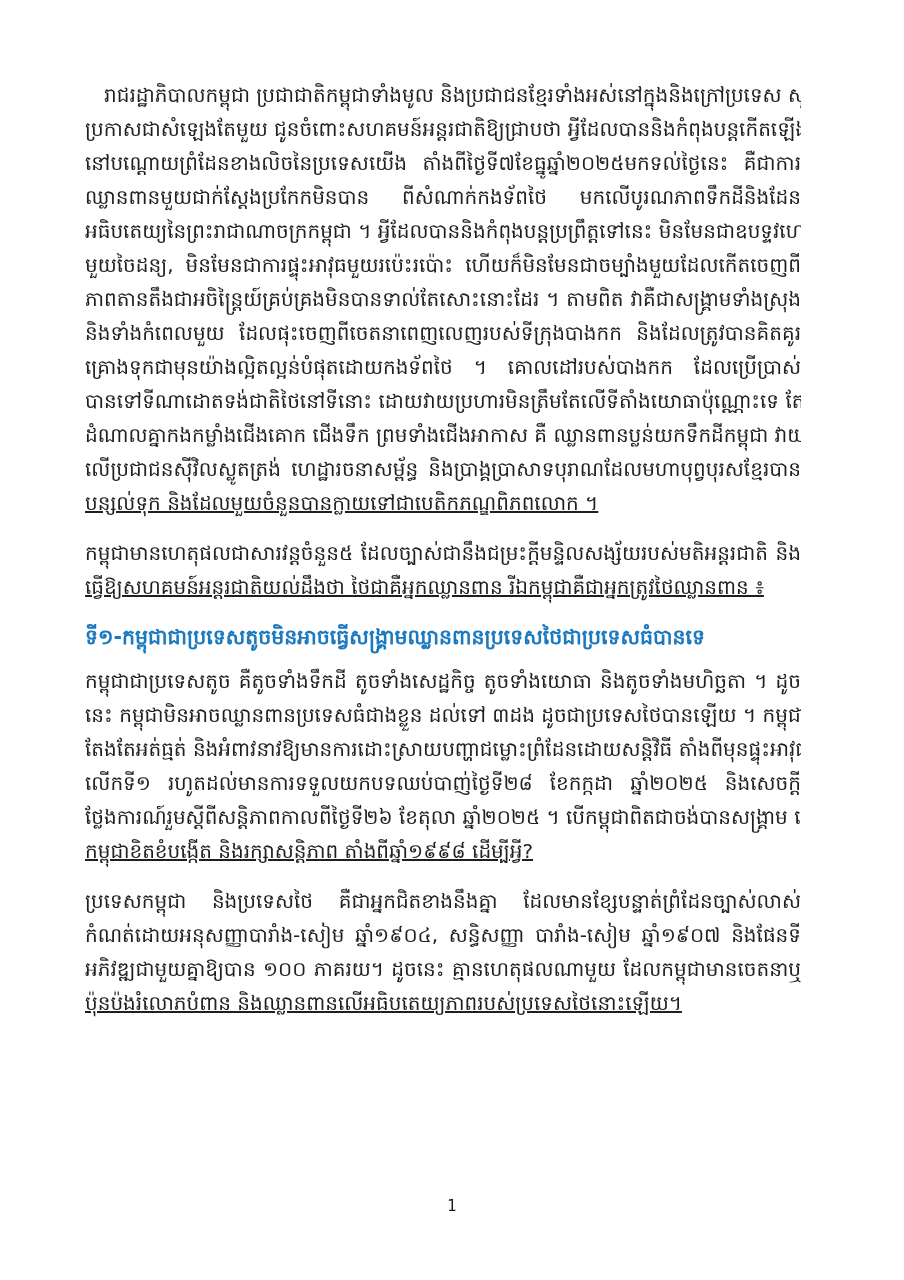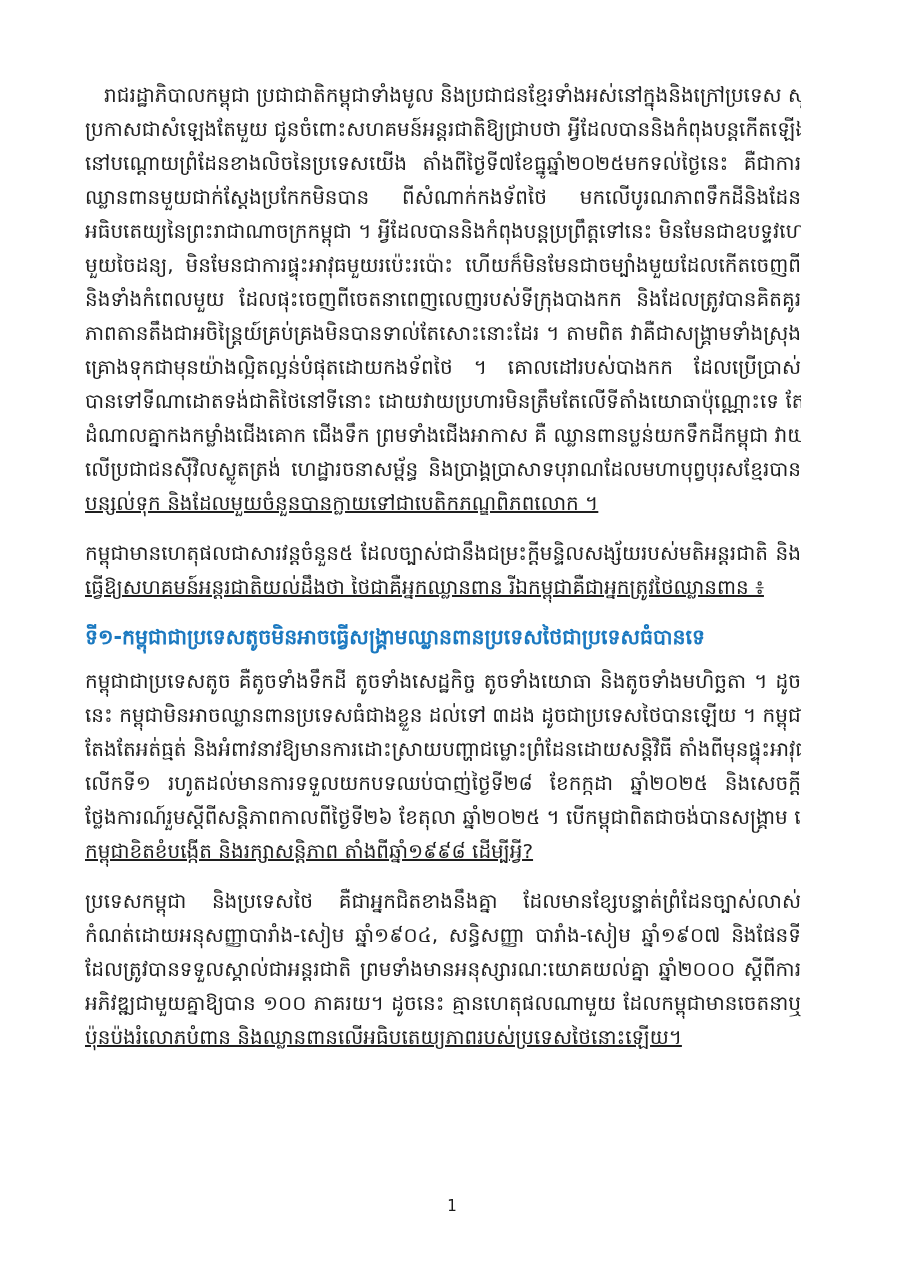--- a/index.html
+++ b/index.html
@@ -71,22 +71,22 @@
 
 <div class="page" style="background: rgb(255, 255, 255);">
   <div class="content" style="color: rgb(31, 31, 31);">
       <div class="para indent-first">
         <div class="ln">រាជរដ្ឋាភិបាលកម្ពុជា ប្រជាជាតិកម្ពុជាទាំងមូល និងប្រជាជនខ្មែរទាំងអស់នៅក្នុងនិងក្រៅប្រទេស សូម</div>
         <div class="ln">ប្រកាសជាសំឡេងតែមួយ ជូនចំពោះសហគមន៍អន្តរជាតិឱ្យជ្រាបថា អ្វីដែលបាននិងកំពុងបន្តកើតឡើង</div>
         <div class="ln">នៅបណ្តោយព្រំដែនខាងលិចនៃប្រទេសយើង តាំងពីថ្ងៃទី៧ខែធ្នូឆ្នាំ២០២៥មកទល់ថ្ងៃនេះ គឺជាការ</div>
         <div class="ln">ឈ្លានពានមួយជាក់ស្តែងប្រកែកមិនបាន ពីសំណាក់កងទ័ពថៃ មកលើបូរណភាពទឹកដីនិងដែន</div>
         <div class="ln">អធិបតេយ្យនៃព្រះរាជាណាចក្រកម្ពុជា ។ អ្វីដែលបាននិងកំពុងបន្តប្រព្រឹត្តទៅនេះ មិនមែនជាឧបទ្ទវហេតុ</div>
         <div class="ln">មួយចៃដន្យ, មិនមែនជាការផ្ទុះអាវុធមួយរប៉េះរប៉ោះ ហើយក៏មិនមែនជាចម្បាំងមួយដែលកើតចេញពី</div>
+        <div class="ln">ភាពតានតឹងជាអចិន្ត្រៃយ៍គ្រប់គ្រងមិនបានទាល់តែសោះនោះដែរ ។ តាមពិត វាគឺជាសង្គ្រាមទាំងស្រុង</div>
         <div class="ln">និងទាំងកំពេលមួយ ដែលផុះចេញពីចេតនាពេញលេញរបស់ទីក្រុងបាងកក និងដែលត្រូវបានគិតគូរ</div>
-        <div class="ln">ភាពតានតឹងជាអចិន្ត្រៃយ៍គ្រប់គ្រងមិនបានទាល់តែសោះនោះដែរ ។ តាមពិត វាគឺជាសង្គ្រាមទាំងស្រុង</div>
         <div class="ln">គ្រោងទុកជាមុនយ៉ាងល្អិតល្អន់បំផុតដោយកងទ័ពថៃ ។ គោលដៅរបស់បាងកក ដែលប្រើប្រាស់</div>
         <div class="ln">បានទៅទីណាដោតទង់ជាតិថៃនៅទីនោះ ដោយវាយប្រហារមិនត្រឹមតែលើទីតាំងយោធាប៉ុណ្ណោះទេ តែ</div>
         <div class="ln">ដំណាលគ្នាកងកម្លាំងជើងគោក ជើងទឹក ព្រមទាំងជើងអាកាស គឺ ឈ្លានពានប្លន់យកទឹកដីកម្ពុជា វាយ</div>
         <div class="ln">លើប្រជាជនស៊ីវិលស្លូតត្រង់ ហេដ្ឋារចនាសម្ព័ន្ធ និងប្រាង្គប្រាសាទបុរាណដែលមហាបុព្វបុរសខ្មែរបាន</div>
         <div class="ln">បន្សល់ទុក និងដែលមួយចំនួនបានក្លាយទៅជាបេតិកភណ្ឌពិភពលោក ។</div>
       </div>
       <div class="para">
         <div class="ln">កម្ពុជាមានហេតុផលជាសារវន្តចំនួន៥ ដែលច្បាស់ជានឹងជម្រះក្តីមន្ទិលសង្ស័យរបស់មតិអន្តរជាតិ និង</div>
         <div class="ln">ធ្វើឱ្យសហគមន៍អន្តរជាតិយល់ដឹងថា ថៃជាគឺអ្នកឈ្លានពាន រីឯកម្ពុជាគឺជាអ្នកត្រូវថៃឈ្លានពាន ៖</div>
       </div>
@@ -97,19 +97,18 @@
         <div class="ln">កម្ពុជាជាប្រទេសតូច គឺតូចទាំងទឹកដី តូចទាំងសេដ្ឋកិច្ច តូចទាំងយោធា និងតូចទាំងមហិច្ឆតា ។ ដូច</div>
         <div class="ln">នេះ កម្ពុជាមិនអាចឈ្លានពានប្រទេសធំជាងខ្លួន ដល់ទៅ ៣ដង ដូចជាប្រទេសថៃបានឡើយ ។ កម្ពុជា</div>
         <div class="ln">តែងតែអត់ធ្មត់ និងអំពាវនាវឱ្យមានការដោះស្រាយបញ្ហាជម្លោះព្រំដែនដោយសន្តិវិធី តាំងពីមុនផ្ទុះអាវុធ</div>
         <div class="ln">លើកទី១ រហូតដល់មានការទទួលយកបទឈប់បាញ់ថ្ងៃទី២៨ ខែកក្កដា ឆ្នាំ២០២៥ និងសេចក្តី</div>
         <div class="ln">ថ្លែងការណ៍រួមស្តីពីសន្តិភាពកាលពីថ្ងៃទី២៦ ខែតុលា ឆ្នាំ២០២៥ ។ បើកម្ពុជាពិតជាចង់បានសង្គ្រាម តើ</div>
         <div class="ln">កម្ពុជាខិតខំបង្កើត និងរក្សាសន្តិភាព តាំងពីឆ្នាំ១៩៩៨ ដើម្បីអ្វី?</div>
       </div>
       <div class="para">
         <div class="ln">ប្រទេសកម្ពុជា និងប្រទេសថៃ គឺជាអ្នកជិតខាងនឹងគ្នា ដែលមានខ្សែបន្ទាត់ព្រំដែនច្បាស់លាស់</div>
         <div class="ln">កំណត់ដោយអនុសញ្ញាបារាំង-សៀម ឆ្នាំ១៩០៤, សន្ធិសញ្ញា បារាំង-សៀម ឆ្នាំ១៩០៧ និងផែនទី</div>
-        <div class="ln">ដែលត្រូវបានទទួលស្គាល់ជាអន្តរជាតិ ព្រមទាំងមានអនុស្សារណៈយោគយល់គ្នា ឆ្នាំ២០០០ ស្តីពីការ</div>
         <div class="ln">អភិវឌ្ឍជាមួយគ្នាឱ្យបាន ១០០ ភាគរយ។ ដូចនេះ គ្មានហេតុផលណាមួយ ដែលកម្ពុជាមានចេតនាឬ</div>
         <div class="ln">ប៉ុនប៉ងរំលោភបំពាន និងឈ្លានពានលើអធិបតេយ្យភាពរបស់ប្រទេសថៃនោះឡើយ។</div>
       </div>
     </div>
   <div class="footer">1</div>
 </div>
 
 </body></html>

